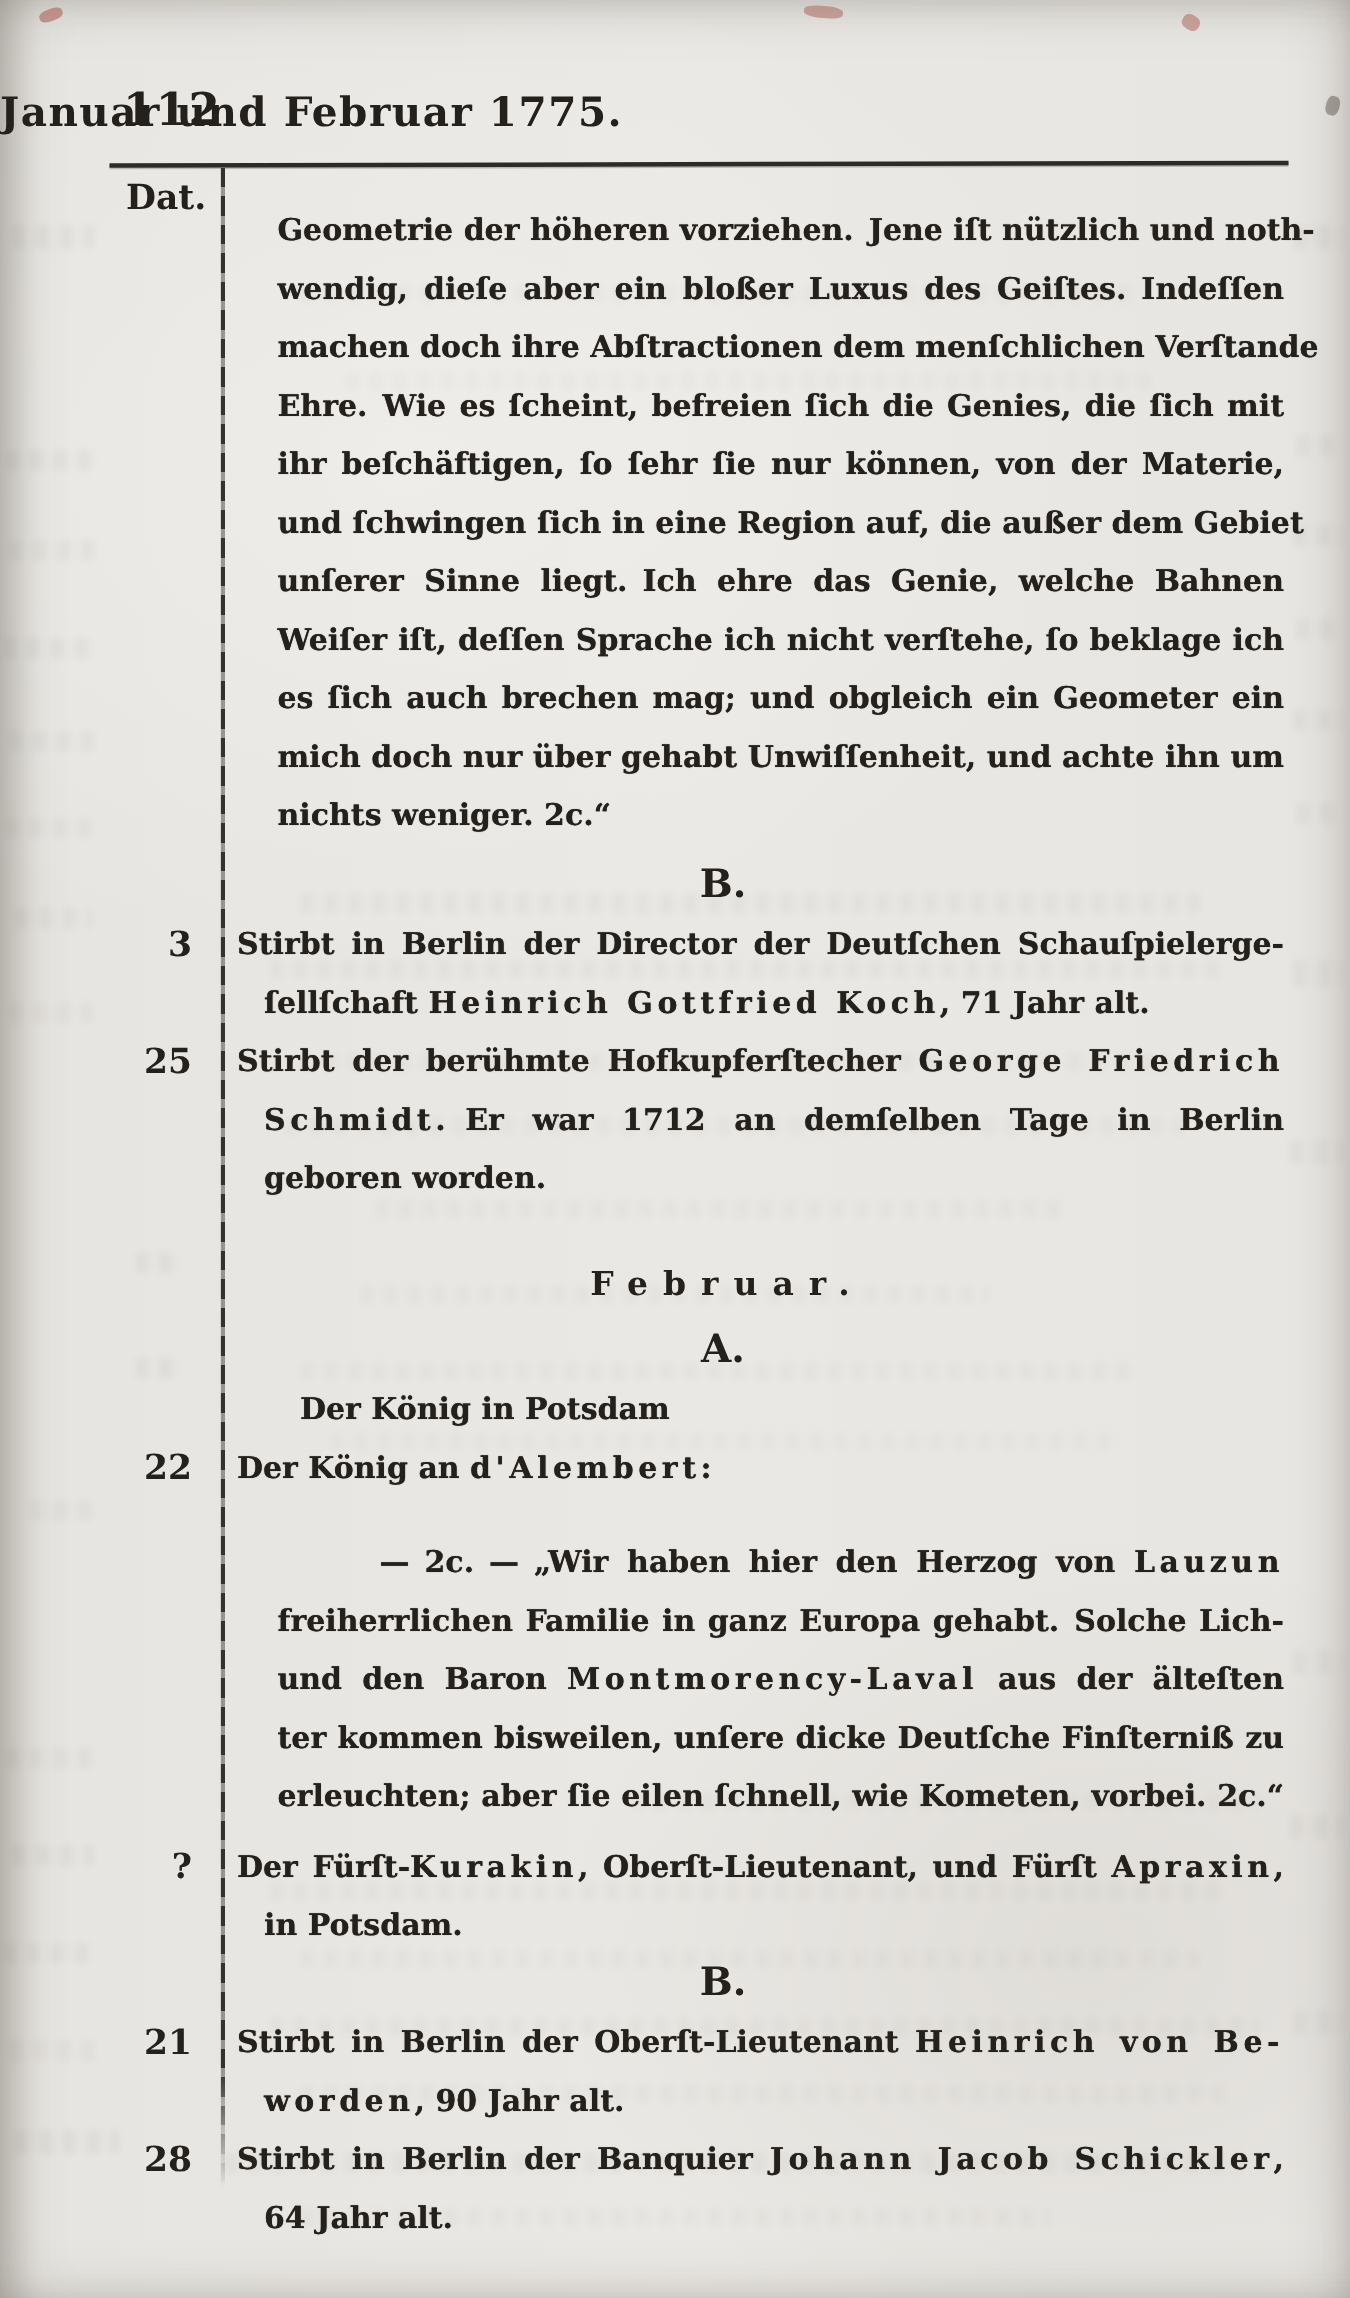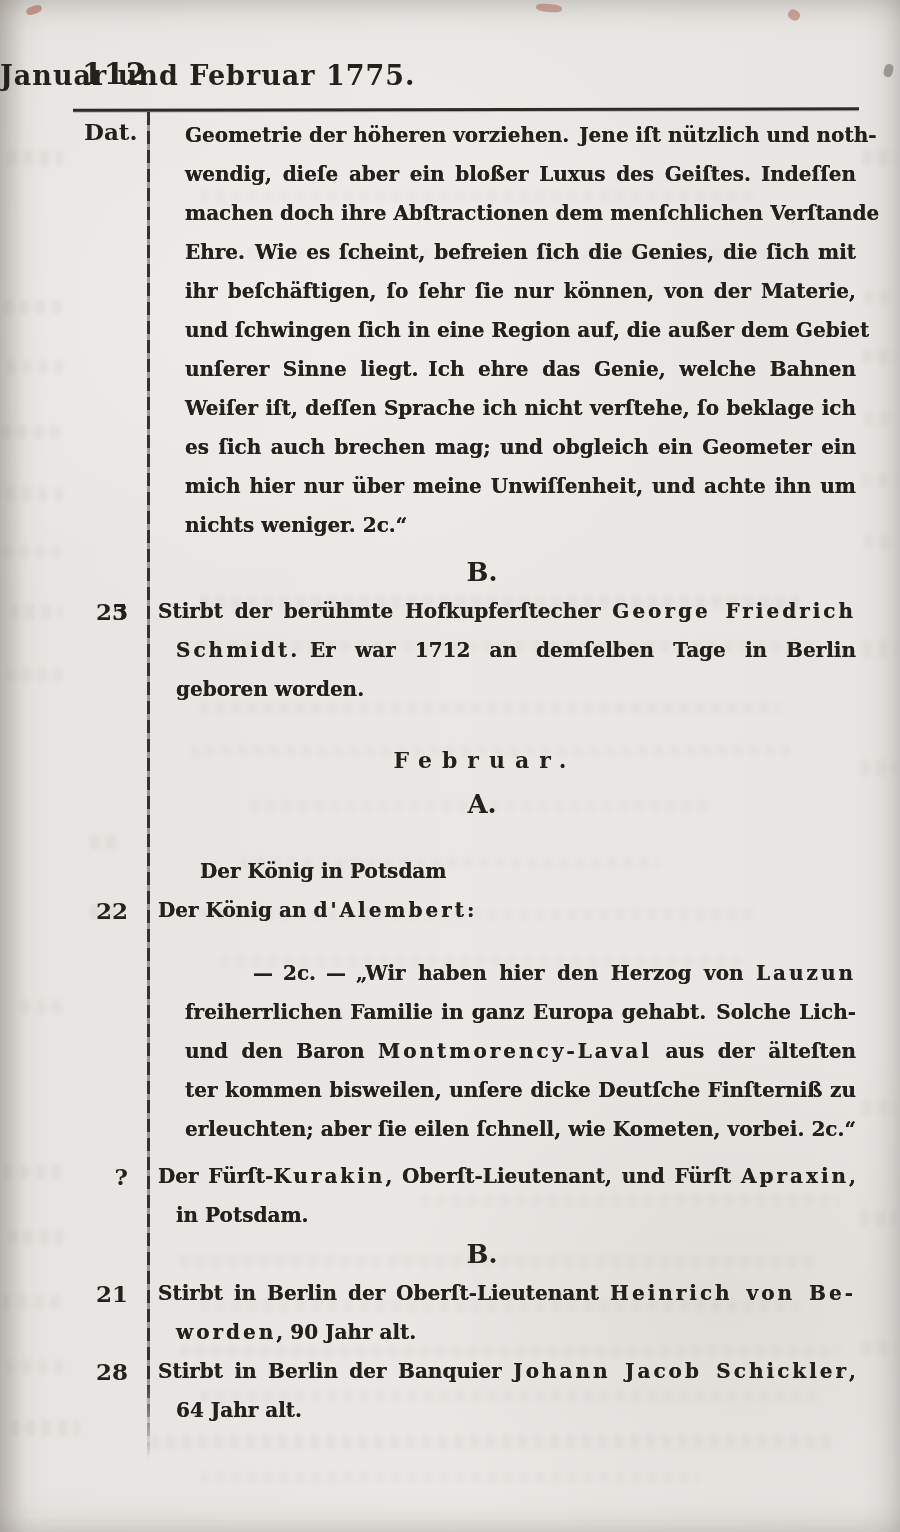--- a/index.html
+++ b/index.html
@@ -25,21 +25,21 @@
   .pagenum{position:absolute;left:82px;top:56px;font-size:30px;letter-spacing:1px;}
   .headtitle{position:absolute;left:0;right:0;top:60px;text-align:left;font-size:27px;letter-spacing:1px;}
   .hrule{position:absolute;left:73px;top:108px;width:786px;height:3px;background:#2e2b27;
          transform:rotate(-.12deg);box-shadow:0 1px 0 rgba(46,43,39,.25);}
   .datlabel{position:absolute;left:84px;top:118px;font-size:23px;}
   .vrule{position:absolute;left:147px;top:112px;width:3px;height:1348px;
          background:repeating-linear-gradient(180deg,#35312c 0 13px,rgba(53,49,44,.45) 13px 19px);
          -webkit-mask-image:linear-gradient(180deg,#000 94%,transparent);
          mask-image:linear-gradient(180deg,#000 94%,transparent);}
   
-  #content{position:absolute;left:0;top:116px;width:900px;}
+  #content{position:absolute;left:0;top:134px;width:900px;}
   .line{height:39px;line-height:39px;white-space:nowrap;overflow:visible;
         font-size:20px;text-shadow:0 0 .5px rgba(36,32,27,.85);}
   .line.j{text-align:justify;text-align-last:justify;}
   .sp{letter-spacing:3px;}
   .para{margin-left:185px;width:671px;}
   .entry{position:relative;}
   .entry .eb{margin-left:158px;width:698px;}
   .entry .eb .line:not(:first-child){padding-left:18px;}
   .entry .date{position:absolute;left:70px;width:58px;text-align:right;
                font-size:23px;line-height:39px;height:39px;}
@@ -66,39 +66,43 @@
       <div class="para">
         <div class="line j"><span>Geometrie der höheren vorziehen. Jene iſt nützlich und noth-</span></div>
         <div class="line j"><span>wendig, dieſe aber ein bloßer Luxus des Geiſtes. Indeſſen</span></div>
         <div class="line j"><span>machen doch ihre Abſtractionen dem menſchlichen Verſtande</span></div>
         <div class="line j"><span>Ehre. Wie es ſcheint, befreien ſich die Genies, die ſich mit</span></div>
         <div class="line j"><span>ihr beſchäftigen, ſo ſehr ſie nur können, von der Materie,</span></div>
         <div class="line j"><span>und ſchwingen ſich in eine Region auf, die außer dem Gebiet</span></div>
         <div class="line j"><span>unſerer Sinne liegt. Ich ehre das Genie, welche Bahnen</span></div>
         <div class="line j"><span>Weiſer iſt, deſſen Sprache ich nicht verſtehe, ſo beklage ich</span></div>
         <div class="line j"><span>es ſich auch brechen mag; und obgleich ein Geometer ein</span></div>
-        <div class="line j"><span>mich hier nur über meine Unwiſſenheit, und achte ihn um</span></div>
+        <div class="line j"><span>mich doch nur über gehabt Unwiſſenheit, und achte ihn um</span></div>
         <div class="line"><span>nichts weniger. 2c.“</span></div>
       </div>
       <div class="heading" style="margin-top: 8px;">B.</div>
       <div class="entry">
         <div class="date">3</div>
+        <div class="eb">
+          <div class="line j"><span>Stirbt in Berlin der Director der Deutſchen Schauſpielerge-</span></div>
+          <div class="line"><span>ſellſchaft </span><span class="sp">Heinrich Gottfried Koch</span><span>, 71 Jahr alt.</span></div>
+        </div>
       </div>
       <div class="entry">
         <div class="date">25</div>
         <div class="eb">
           <div class="line j"><span>Stirbt der berühmte Hofkupferſtecher </span><span class="sp">George Friedrich</span></div>
           <div class="line j"><span class="sp">Schmidt.</span><span> Er war 1712 an demſelben Tage in Berlin</span></div>
           <div class="line"><span>geboren worden.</span></div>
         </div>
       </div>
       <div class="month" style="margin-top: 26px;">Februar.</div>
       <div class="heading">A.</div>
       <div class="para">
-        <div class="line" style="padding-left: 15px; margin-top: 28px;"><span>Der König in Potsdam</span></div>
+        <div class="line" style="padding-left: 15px;"><span>Der König in Potsdam</span></div>
       </div>
       <div class="entry">
         <div class="date">22</div>
         <div class="eb">
           <div class="line"><span>Der König an </span><span class="sp">d'Alembert</span><span>:</span></div>
         </div>
       </div>
       <div class="para" style="margin-top: 24px;">
         <div class="line j" style="padding-left: 68px;"><span>— 2c. — „Wir haben hier den Herzog von </span><span class="sp">Lauzun</span></div>
         <div class="line j"><span>freiherrlichen Familie in ganz Europa gehabt. Solche Lich-</span></div>

